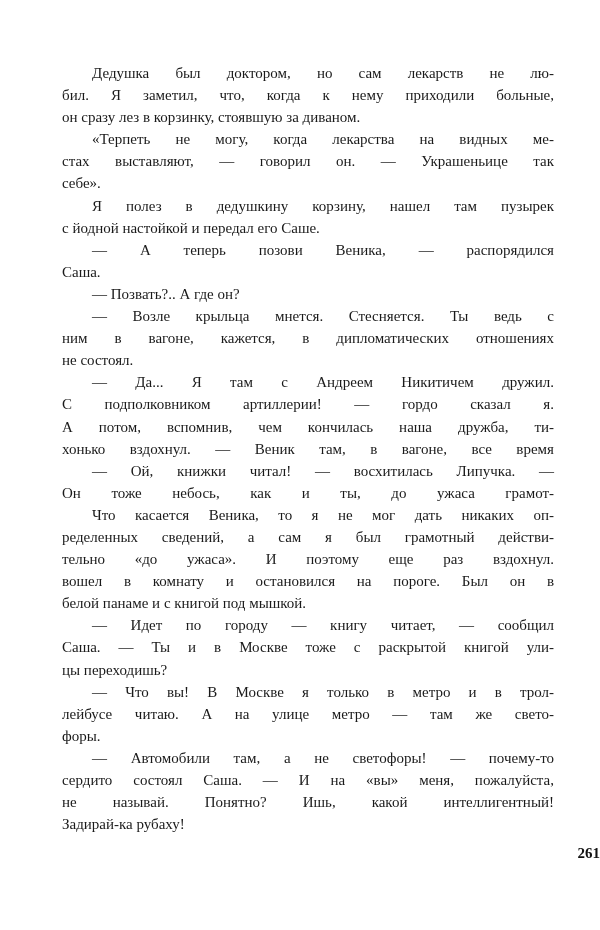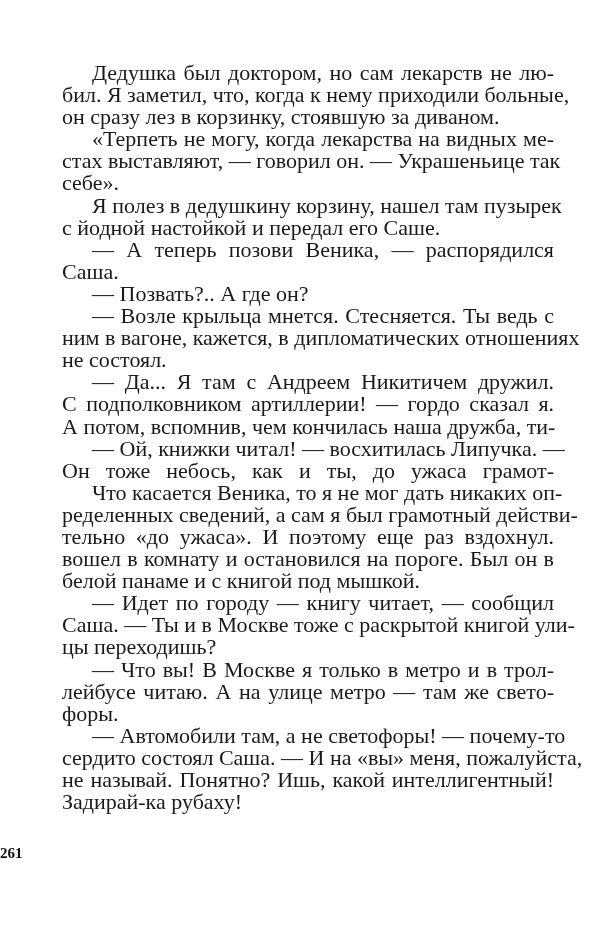--- a/index.html
+++ b/index.html
@@ -1,26 +1,26 @@
 <!DOCTYPE html>
 <html><head>
 <meta charset="utf-8">
 <style>
   html, body { margin: 0; padding: 0; background: #ffffff; }
   body { width: 600px; height: 930px; position: relative; overflow: hidden; }
   .page {
     position: absolute; left: 62px; top: 62px; width: 492px;
     font-family: "Liberation Serif", "DejaVu Serif", serif;
-    font-size: 22px; line-height: 22.1px; color: #1a1a1a;
+    font-size: 15px; line-height: 22.1px; color: #1a1a1a;
   }
   .line { display: block; white-space: nowrap; height: 22.1px; text-align: justify; text-align-last: justify; }
   .line.last { text-align-last: left; }
   .line.indent { padding-left: 30px; }
   .pagenum {
-    position: absolute; left: 0; width: 600px; top: 845px; text-align: left;
+    position: absolute; left: 0; width: 600px; top: 845px; text-align: right;
     font-family: "Liberation Serif", "DejaVu Serif", serif; font-weight: bold; font-size: 15px; color: #111;
   }
 </style>
 </head>
 <body>
 
 <div class="page" id="page-body">
     <span class="line indent">Дедушка был доктором, но сам лекарств не лю-</span>
     <span class="line">бил. Я заметил, что, когда к нему приходили больные,</span>
     <span class="line last">он сразу лез в корзинку, стоявшую за диваном.</span>
@@ -31,20 +31,21 @@
     <span class="line last">с йодной настойкой и передал его Саше.</span>
     <span class="line indent">— А теперь позови Веника, — распорядился</span>
     <span class="line last">Саша.</span>
     <span class="line indent last">— Позвать?.. А где он?</span>
     <span class="line indent">— Возле крыльца мнется. Стесняется. Ты ведь с</span>
     <span class="line">ним в вагоне, кажется, в дипломатических отношениях</span>
     <span class="line last">не состоял.</span>
     <span class="line indent">— Да... Я там с Андреем Никитичем дружил.</span>
     <span class="line">С подполковником артиллерии! — гордо сказал я.</span>
     <span class="line">А потом, вспомнив, чем кончилась наша дружба, ти-</span>
+    <span class="line">хонько вздохнул. — Веник там, в вагоне, все время</span>
     <span class="line indent">— Ой, книжки читал! — восхитилась Липучка. —</span>
     <span class="line">Он тоже небось, как и ты, до ужаса грамот-</span>
     <span class="line indent">Что касается Веника, то я не мог дать никаких оп-</span>
     <span class="line">ределенных сведений, а сам я был грамотный действи-</span>
     <span class="line">тельно «до ужаса». И поэтому еще раз вздохнул.</span>
     <span class="line">вошел в комнату и остановился на пороге. Был он в</span>
     <span class="line last">белой панаме и с книгой под мышкой.</span>
     <span class="line indent">— Идет по городу — книгу читает, — сообщил</span>
     <span class="line">Саша. — Ты и в Москве тоже с раскрытой книгой ули-</span>
     <span class="line last">цы переходишь?</span>

